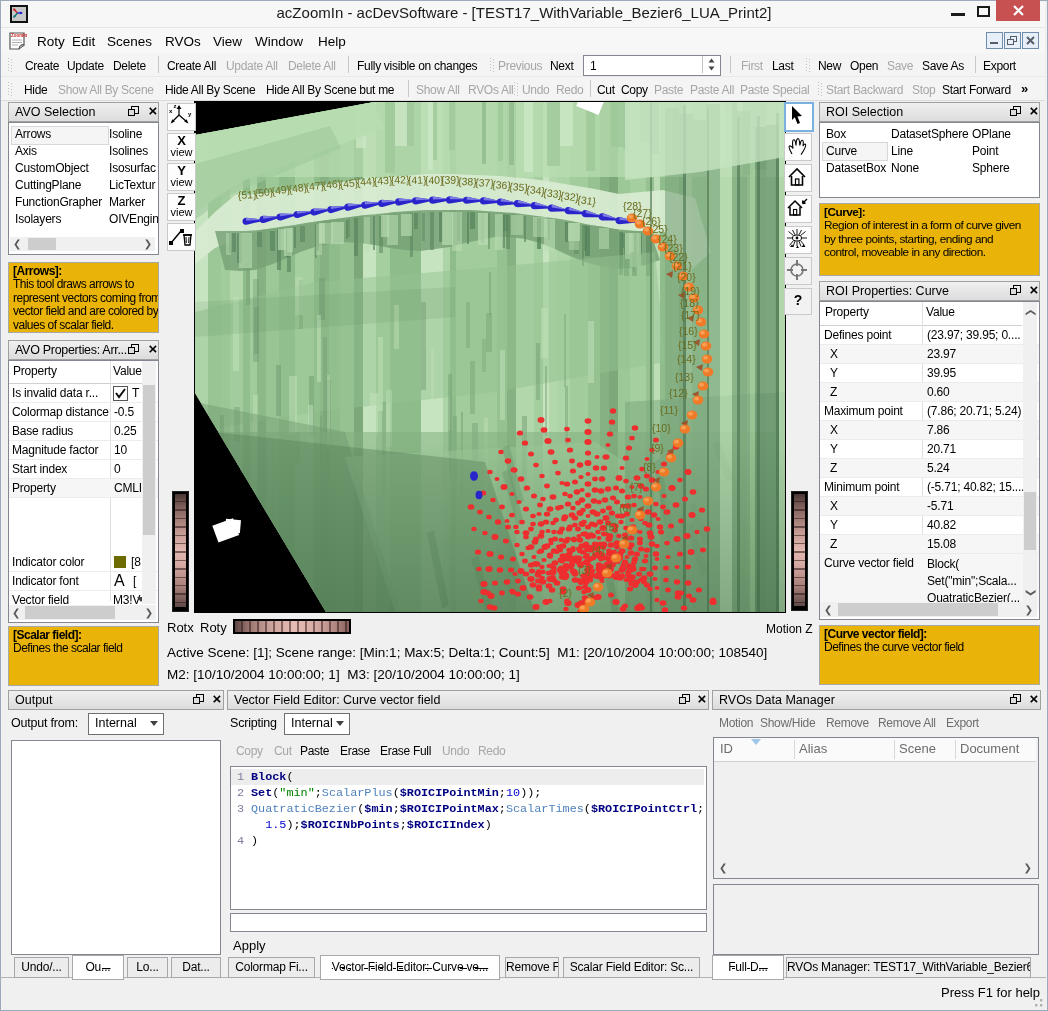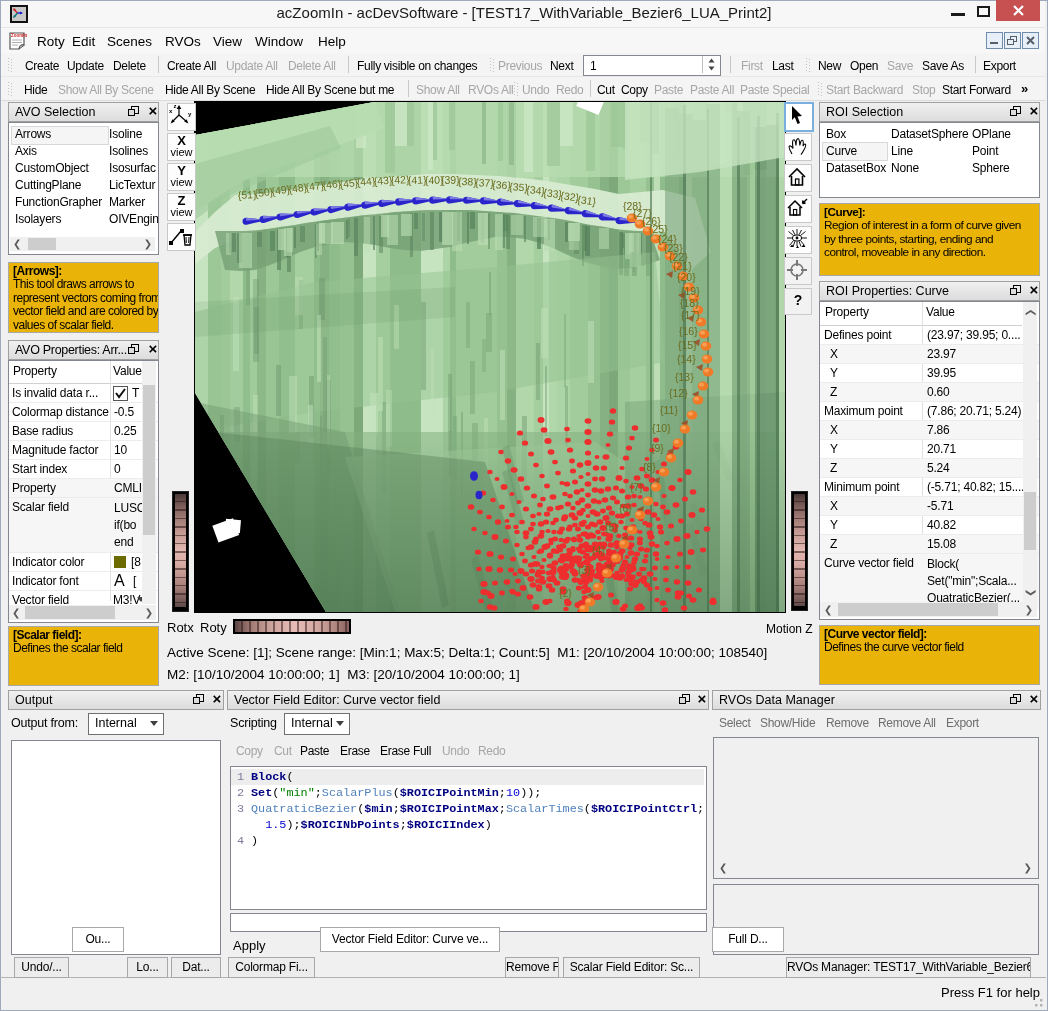--- a/index.html
+++ b/index.html
@@ -31,21 +31,21 @@
 .gbox{position:absolute;background:#eab308;border:1px solid #a8a8a8;font-size:12px;letter-spacing:-0.5px;overflow:hidden;}
 .desc-b{font-weight:bold;}
 .combo{position:absolute;height:20px;background:#fff;border:1px solid #707070;font-size:12.5px;}
 .combo .ct{position:absolute;left:6px;top:2px;}
 .combo .ca{position:absolute;right:5px;top:7px;width:0;height:0;border-left:4px solid transparent;border-right:4px solid transparent;border-top:5px solid #404040;}
 .scrl{position:absolute;background:#f0f0f0;}
 .scrl .thumb{position:absolute;background:#cdcdcd;}
 .arrowglyph{color:#5a5a5a;font-size:10px;line-height:9px;}
 .tbl-r{position:absolute;left:0;width:100%;border-bottom:1px solid #ececec;}
 .tab{position:absolute;top:957px;height:19px;background:#ececec;border:1px solid #a8a8a8;font-size:12px;letter-spacing:-0.2px;text-align:center;overflow:hidden;}
-.tab.sel{background:#fff;height:23px;top:927px;z-index:3;}
+.tab.sel{background:#fff;height:23px;top:955px;z-index:3;text-decoration:underline;}
 .tab span{position:relative;top:2px;white-space:nowrap;}
 .tab.sel span{top:4px;}
 .olv{fill:#6b6c1e;font-size:10.5px;font-family:"Liberation Sans",sans-serif;}
 </style>
 </head>
 <body>
 <div class="win"></div>
 
 <div class="titlebar"></div>
 <div class="title">acZoomIn - acDevSoftware - [TEST17_WithVariable_Bezier6_LUA_Print2]</div>
@@ -1233,24 +1233,20 @@
       <div class="abs" style="left:105px;top:2px">10</div>
     </div>
  <div class="tbl-r" style="top:99px;height:18px">
       <div class="abs" style="left:3px;top:2px">Start index</div>
       <div class="abs" style="left:105px;top:2px">0</div>
     </div>
  <div class="tbl-r" style="top:118px;height:18px;background:#f6f6f6">
       <div class="abs" style="left:3px;top:2px">Property</div>
       <div class="abs" style="left:105px;top:2px">CMLI</div>
     </div>
- <div class="tbl-r" style="top:137px;height:54px;background:#f6f6f6">
-      <div class="abs" style="left:3px;top:2px">Scalar field</div>
-   <div class="abs" style="left:105px;top:2px;line-height:17px">LUSC<br>if(bo<br>end</div>
-    </div>
  <div class="tbl-r" style="top:192px;height:18px">
       <div class="abs" style="left:3px;top:2px">Indicator color</div>
    <div class="abs" style="left:105px;top:3px;width:12px;height:12px;background:#6b6b00"></div>
       <div class="abs" style="left:122px;top:2px">[8</div>
     </div>
  <div class="tbl-r" style="top:211px;height:18px">
       <div class="abs" style="left:3px;top:2px">Indicator font</div>
       <div class="abs" style="left:105px;top:0;font-size:16px">A</div>
       <div class="abs" style="left:124px;top:2px">[</div>
     </div>
@@ -1526,26 +1522,36 @@
 )</div>
 </div>
 <div class="wbox" style="left:230px;top:913px;width:475px;height:17px"></div>
 <div class="abs" style="left:233px;top:938px;font-size:13px">Apply</div>
 
 <div class="ptitle" style="left:712px;top:690px;width:327px">
     <span class="t">RVOs Data Manager</span>
 <div class="flicon" style="left:297px"></div>
     <div class="xicon" style="left:315px">×</div>
   </div>
-<div class="tbtxt" style="left:719px;top:716px;color:#6d6d6d">Select</div>
+<div class="tbtxt" style="left:719px;top:716px;color:#6d6d6d">Motion</div>
 <div class="tbtxt" style="left:760px;top:716px;color:#6d6d6d">Show/Hide</div>
 <div class="tbtxt" style="left:826px;top:716px;color:#6d6d6d">Remove</div>
 <div class="tbtxt" style="left:878px;top:716px;color:#6d6d6d">Remove All</div>
 <div class="tbtxt" style="left:946px;top:716px;color:#6d6d6d">Export</div>
 <div class="abs" style="left:713px;top:737px;width:324px;height:140px;background:#f0f0f0;border:1px solid #828790">
+ <div class="abs" style="left:0;top:0;width:322px;height:23px;background:#fafafa;border-bottom:1px solid #d0d0d0">
+  <div class="abs" style="left:6px;top:3px;color:#6d6d6d">ID</div>
+  <div class="abs" style="left:85px;top:3px;color:#6d6d6d">Alias</div>
+  <div class="abs" style="left:185px;top:3px;color:#6d6d6d">Scene</div>
+  <div class="abs" style="left:246px;top:3px;color:#6d6d6d">Document</div>
+  <div class="abs" style="left:80px;top:2px;width:1px;height:19px;background:#d8d8d8"></div>
+  <div class="abs" style="left:180px;top:2px;width:1px;height:19px;background:#d8d8d8"></div>
+  <div class="abs" style="left:241px;top:2px;width:1px;height:19px;background:#d8d8d8"></div>
+  <div class="abs" style="left:37px;top:1px;width:0;height:0;border-left:5px solid transparent;border-right:5px solid transparent;border-top:6px solid #9ec6e8"></div>
+ </div>
  <div class="scrl" style="left:1px;top:122px;width:321px;height:15px">
    <div class="abs arrowglyph" style="left:4px;top:3px">❮</div>
    <div class="abs arrowglyph" style="right:4px;top:3px">❯</div>
  </div>
 </div>
 <div class="abs" style="left:713px;top:884px;width:324px;height:69px;background:#f0f0f0;border:1px solid #828790"></div>
 
 <div class="abs" style="left:0px;top:977px;width:1046px;height:1px;background:#b4b4b4"></div>
 <div class="tab" style="left:14px;width:53px"><span>Undo/...</span></div>
 <div class="tab sel" style="left:72px;width:50px"><span>Ou...</span></div>

